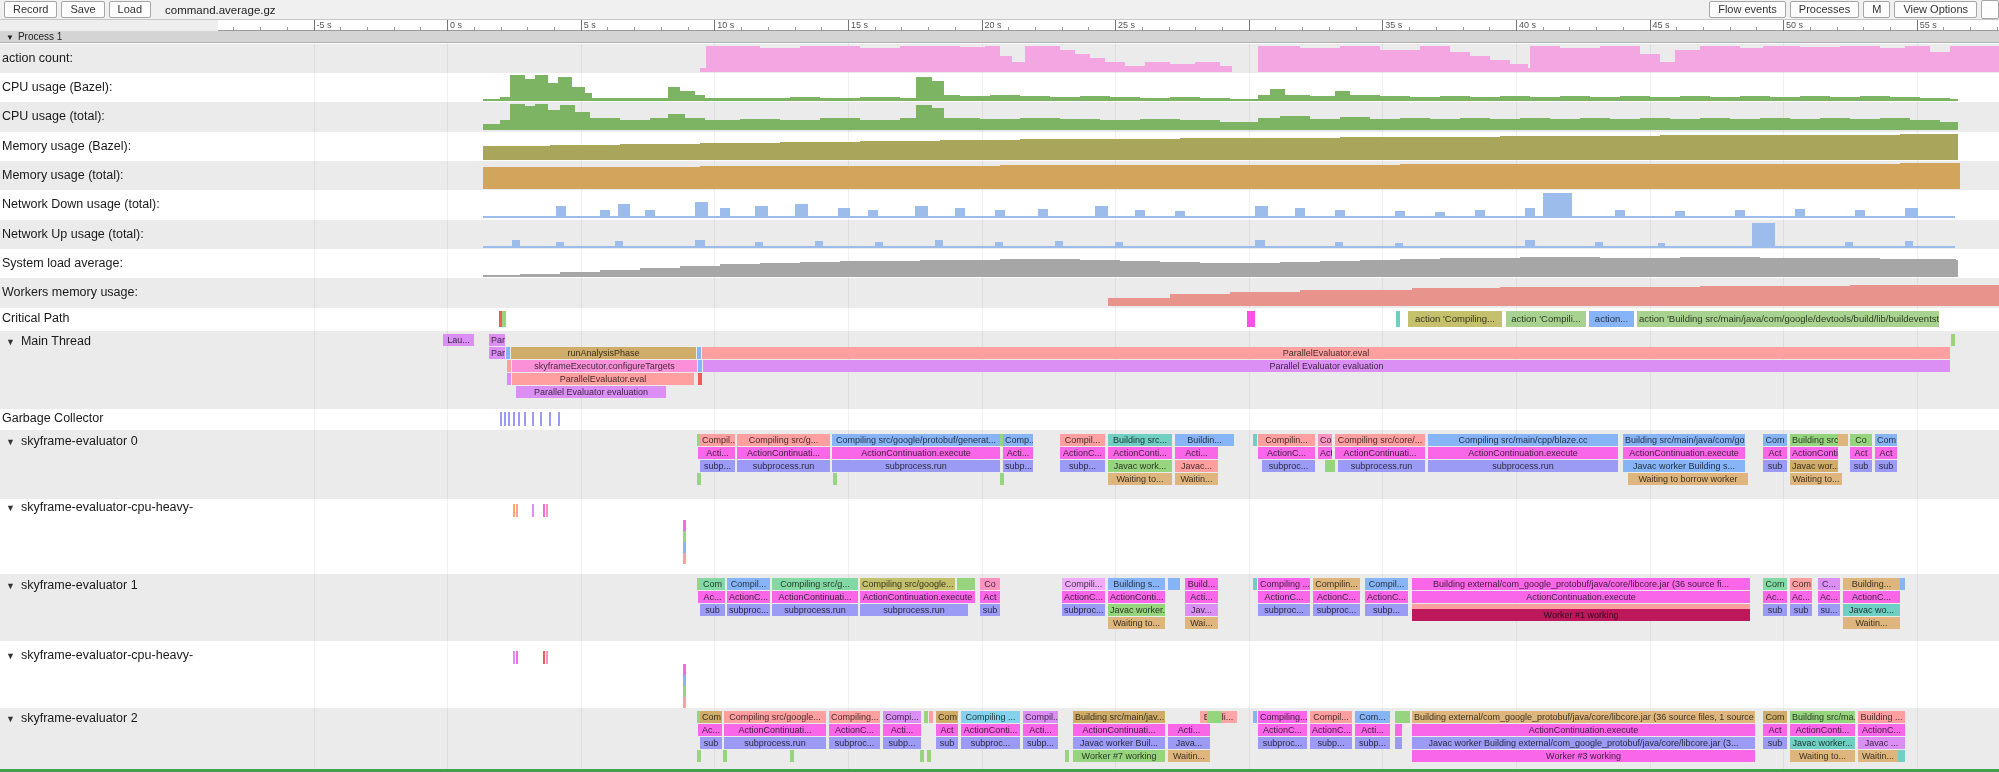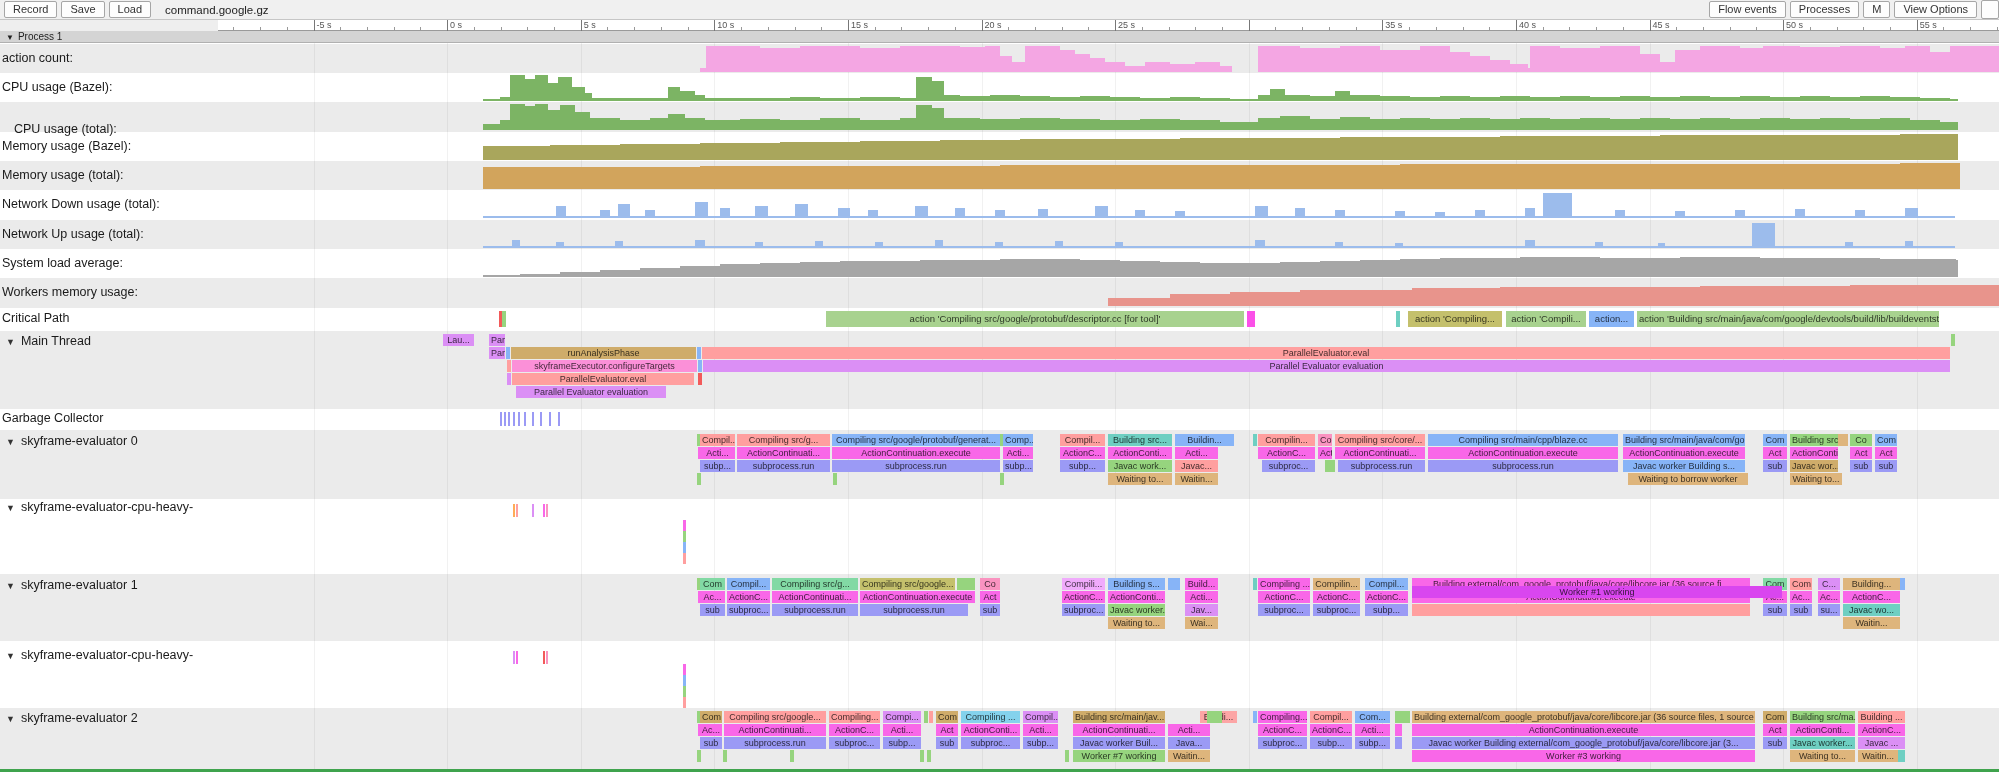--- a/index.html
+++ b/index.html
@@ -35,21 +35,21 @@
 </style>
 </head>
 <body>
 
 <div id="screen">
 
   <div id="toolbar">
     <button class="btn">Record</button>
     <button class="btn">Save</button>
     <button class="btn">Load</button>
-    <span id="filename">command.google.gz</span>
+    <span id="filename">command.average.gz</span>
     <span id="toolbar-spacer"></span>
     <button class="btn">Flow events</button>
     <button class="btn">Processes</button>
     <button class="btn">M</button>
     <button class="btn">View Options</button>
     <span id="stub-button"></span>
   </div>
 
   <div id="ruler-filler"></div>
   <div id="ruler">
@@ -157,21 +157,21 @@
       <div class="gridline" style="left: 981.5px;"></div>
       <div class="gridline" style="left: 1115.1px;"></div>
       <div class="gridline" style="left: 1248.7px;"></div>
       <div class="gridline" style="left: 1382.3px;"></div>
       <div class="gridline" style="left: 1515.9px;"></div>
       <div class="gridline" style="left: 1649.5px;"></div>
       <div class="gridline" style="left: 1783.1px;"></div>
       <div class="gridline" style="left: 1916.7px;"></div>
       <div class="track-label" style="left: 2px; top: 51px;"><span>action count:</span></div>
       <div class="track-label" style="left: 2px; top: 80px;"><span>CPU usage (Bazel):</span></div>
-      <div class="track-label" style="left: 2px; top: 122px; margin-left: 12px;"><span>CPU usage (total):</span></div>
+      <div class="track-label" style="left: 2px; top: 109px;"><span>CPU usage (total):</span></div>
       <div class="track-label" style="left: 2px; top: 139px;"><span>Memory usage (Bazel):</span></div>
       <div class="track-label" style="left: 2px; top: 168px;"><span>Memory usage (total):</span></div>
       <div class="track-label" style="left: 2px; top: 197px;"><span>Network Down usage (total):</span></div>
       <div class="track-label" style="left: 2px; top: 227px;"><span>Network Up usage (total):</span></div>
       <div class="track-label" style="left: 2px; top: 256px;"><span>System load average:</span></div>
       <div class="track-label" style="left: 2px; top: 285px;"><span>Workers memory usage:</span></div>
       <div class="track-label" style="left: 2px; top: 311px;"><span>Critical Path</span></div>
       <div class="track-label" style="left: 6px; top: 334px;"><span class="arrow">▼</span><span>Main Thread</span></div>
       <div class="track-label" style="left: 2px; top: 411px;"><span>Garbage Collector</span></div>
       <div class="track-label" style="left: 6px; top: 434px;"><span class="arrow">▼</span><span>skyframe-evaluator 0</span></div>
@@ -201,21 +201,20 @@
         <path d="M483,27 L483,25 L512,25 L512,19 L520,19 L520,25 L556,25 L556,21 L564,21 L564,25 L615,25 L615,20 L623,20 L623,25 L695,25 L695,19 L705,19 L705,25 L755,25 L755,21 L763,21 L763,25 L815,25 L815,20 L823,20 L823,25 L875,25 L875,21 L883,21 L883,25 L935,25 L935,19 L943,19 L943,25 L995,25 L995,21 L1003,21 L1003,25 L1055,25 L1055,20 L1063,20 L1063,25 L1115,25 L1115,21 L1123,21 L1123,25 L1255,25 L1255,19 L1265,19 L1265,25 L1335,25 L1335,21 L1343,21 L1343,25 L1395,25 L1395,22 L1403,22 L1403,25 L1525,25 L1525,19 L1535,19 L1535,25 L1595,25 L1595,21 L1603,21 L1603,25 L1658,25 L1658,22 L1665,22 L1665,25 L1752,25 L1752,2 L1775,2 L1775,25 L1845,25 L1845,21 L1853,21 L1853,25 L1905,25 L1905,20 L1913,20 L1913,25 L1955,25 L1955,27 L1955,27 Z" fill="#9cbcec"></path>
       </svg>
       <svg width="1999" height="27" class="counter" style="top: 250px;">
         <path d="M483,27 L483,25 L520,25 L520,24 L560,24 L560,22 L600,22 L600,20 L640,20 L640,18 L680,18 L680,16 L720,16 L720,14 L760,14 L760,13 L800,13 L800,12 L840,12 L840,11 L880,11 L880,11 L920,11 L920,10 L960,10 L960,10 L1000,10 L1000,9 L1040,9 L1040,9 L1080,9 L1080,10 L1120,10 L1120,11 L1160,11 L1160,12 L1200,12 L1200,13 L1240,13 L1240,13 L1280,13 L1280,12 L1320,12 L1320,11 L1360,11 L1360,10 L1400,10 L1400,9 L1440,9 L1440,8 L1480,8 L1480,8 L1520,8 L1520,7 L1560,7 L1560,7 L1600,7 L1600,8 L1640,8 L1640,8 L1680,8 L1680,7 L1720,7 L1720,7 L1760,7 L1760,8 L1800,8 L1800,8 L1840,8 L1840,8 L1880,8 L1880,9 L1920,9 L1920,9 L1956,9 L1956,10 L1958,10 L1958,27 L1958,27 Z" fill="#a6a6a6"></path>
       </svg>
       <svg width="1999" height="27" class="counter" style="top: 279px;">
         <path d="M1108,27 L1108,19 L1170,19 L1170,15 L1230,15 L1230,13 L1300,13 L1300,11 L1412,11 L1412,9 L1500,9 L1500,8 L1600,8 L1600,8 L1700,8 L1700,7 L1763,7 L1763,7 L1850,7 L1850,6 L1950,6 L1950,6 L1999,6 L1999,6 L1999,27 Z" fill="#e8948c"></path>
       </svg>
       <div class="bar cp-bar" style="left: 499px; top: 311px; width: 2px; background: rgb(242, 90, 90);"></div>
       <div class="bar cp-bar" style="left: 502px; top: 311px; width: 2px; background: rgb(150, 212, 126);"></div>
-      <div class="bar cp-bar" style="left: 826px; top: 311px; width: 418px; background: rgb(168, 210, 143);">action 'Compiling src/google/protobuf/descriptor.cc [for tool]'</div>
       <div class="bar cp-bar" style="left: 1247px; top: 311px; width: 8px; background: rgb(251, 80, 232);"></div>
       <div class="bar cp-bar" style="left: 1396px; top: 311px; width: 4px; background: rgb(110, 207, 194);"></div>
       <div class="bar cp-bar" style="left: 1408px; top: 311px; width: 94px; background: rgb(196, 192, 108);">action 'Compiling...</div>
       <div class="bar cp-bar" style="left: 1506px; top: 311px; width: 80px; background: rgb(168, 210, 143);">action 'Compili...</div>
       <div class="bar cp-bar" style="left: 1589px; top: 311px; width: 45px; background: rgb(135, 180, 247);">action...</div>
       <div class="bar cp-bar" style="left: 1637px; top: 311px; width: 302px; background: rgb(168, 210, 143);">action 'Building src/main/java/com/google/devtools/build/lib/buildeventst...</div>
       <div class="bar" style="left: 443px; top: 334px; width: 31px; background: rgb(219, 143, 245);">Lau...</div>
       <div class="bar" style="left: 489px; top: 334px; width: 16px; background: rgb(219, 143, 245);">Par</div>
       <div class="bar" style="left: 1951px; top: 334px; width: 3px; background: rgb(150, 212, 126);"></div>
       <div class="bar" style="left: 489px; top: 347px; width: 16px; background: rgb(219, 143, 245);">Par</div>
@@ -340,21 +339,21 @@
       <div class="bar" style="left: 1258px; top: 604px; width: 52px; background: rgb(155, 154, 245);">subproc...</div>
       <div class="bar" style="left: 1313px; top: 604px; width: 47px; background: rgb(155, 154, 245);">subproc...</div>
       <div class="bar" style="left: 1365px; top: 604px; width: 43px; background: rgb(155, 154, 245);">subp...</div>
       <div class="bar" style="left: 1412px; top: 604px; width: 338px; background: rgb(255, 159, 159);"></div>
       <div class="bar" style="left: 1763px; top: 604px; width: 24px; background: rgb(155, 154, 245);">sub</div>
       <div class="bar" style="left: 1790px; top: 604px; width: 22px; background: rgb(155, 154, 245);">sub</div>
       <div class="bar" style="left: 1818px; top: 604px; width: 22px; background: rgb(155, 154, 245);">su...</div>
       <div class="bar" style="left: 1843px; top: 604px; width: 57px; background: rgb(110, 207, 194);">Javac wo...</div>
       <div class="bar" style="left: 1108px; top: 617px; width: 57px; background: rgb(222, 181, 124);">Waiting to...</div>
       <div class="bar" style="left: 1185px; top: 617px; width: 33px; background: rgb(222, 181, 124);">Wai...</div>
-      <div class="bar" style="left: 1412px; top: 586px; width: 370px; background: #d946ef;">Worker #1 working</div>
+      <div class="bar" style="left: 1412px; top: 609px; width: 338px; background: #be185d;">Worker #1 working</div>
       <div class="bar" style="left: 1843px; top: 617px; width: 57px; background: rgb(222, 181, 124);">Waitin...</div>
       <div class="bar" style="left: 697px; top: 711px; width: 2px; background: rgb(150, 212, 126);"></div>
       <div class="bar" style="left: 700px; top: 711px; width: 22px; background: rgb(207, 172, 106);">Com</div>
       <div class="bar" style="left: 724px; top: 711px; width: 102px; background: rgb(255, 159, 159);">Compiling src/google...</div>
       <div class="bar" style="left: 829px; top: 711px; width: 51px; background: rgb(255, 159, 159);">Compiling...</div>
       <div class="bar" style="left: 883px; top: 711px; width: 38px; background: rgb(219, 143, 245);">Compi...</div>
       <div class="bar" style="left: 924px; top: 711px; width: 3px; background: rgb(150, 212, 126);"></div>
       <div class="bar" style="left: 929px; top: 711px; width: 3px; background: rgb(255, 159, 159);"></div>
       <div class="bar" style="left: 936px; top: 711px; width: 22px; background: rgb(207, 172, 106);">Com</div>
       <div class="bar" style="left: 961px; top: 711px; width: 59px; background: rgb(132, 210, 236);">Compiling ...</div>

